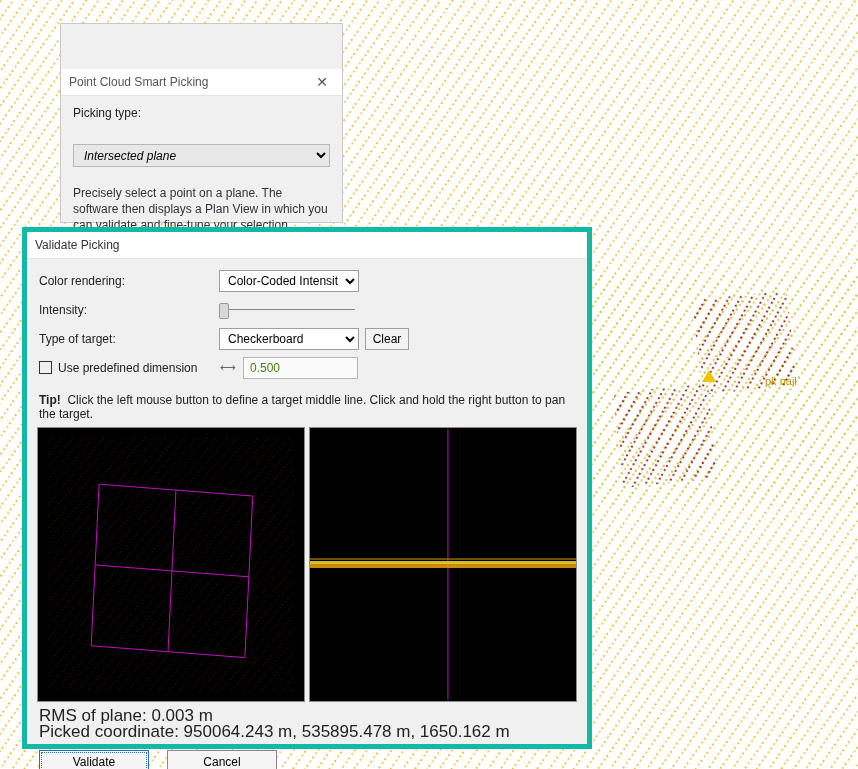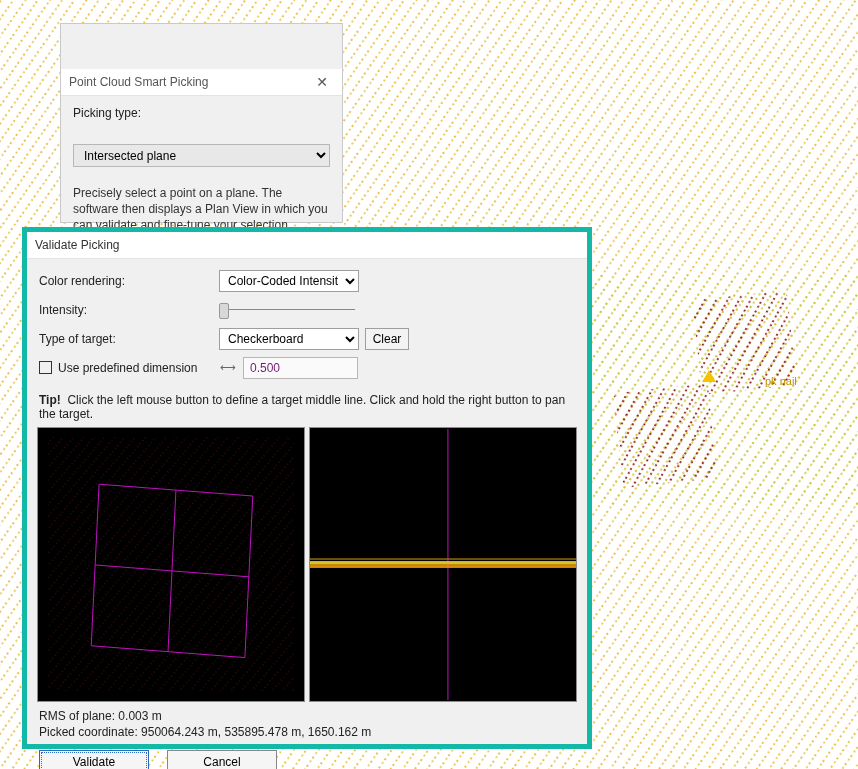--- a/index.html
+++ b/index.html
@@ -48,20 +48,21 @@
   padding: 10px 12px;
 }
 .dialog-top .lbl { font-size: 12px; margin-bottom: 24px; }
 .dialog-top select.picking-select {
   width: 100%;
   height: 23px;
   background: #e8e8e8;
   border: 1px solid #b7b7b7;
   font-size: 12px;
   padding: 0 6px;
+  font-style: italic;
 }
 .dialog-top .desc {
   margin-top: 18px;
   font-size: 12px;
   line-height: 16px;
   color: #333;
 }
 
 .dialog-validate {
   position: absolute;
@@ -129,21 +130,21 @@
   display: inline-flex;
   align-items: center; justify-content: center;
   color: #666; font-size: 11px;
 }
 input.dim-input {
   width: 115px; height: 22px;
   border: 1px solid #b7b7b7;
   background: #fafafa;
   font-size: 12px;
   padding: 0 6px;
-  color: #701a75;
+  color: #4d7c0f;
 }
 .tip-line {
   padding: 2px 12px 6px 12px;
   font-size: 12px;
 }
 .tip-line b { font-weight: 600; }
 
 .viewers {
   display: flex;
   gap: 4px;
@@ -153,21 +154,21 @@
   flex: 1;
   border: 1px solid #8c8c8c;
   background: #000;
   height: 275px;
   position: relative;
   overflow: hidden;
 }
 
 .stats {
   padding: 6px 12px 4px 12px;
-  font-size: 12px;
+  font-size: 17px;
   line-height: 16px;
 }
 .btnrow {
   display: flex;
   gap: 18px;
   padding: 6px 12px 10px 12px;
 }
 .btn {
   width: 110px; height: 24px;
   border: 1px solid #888;

